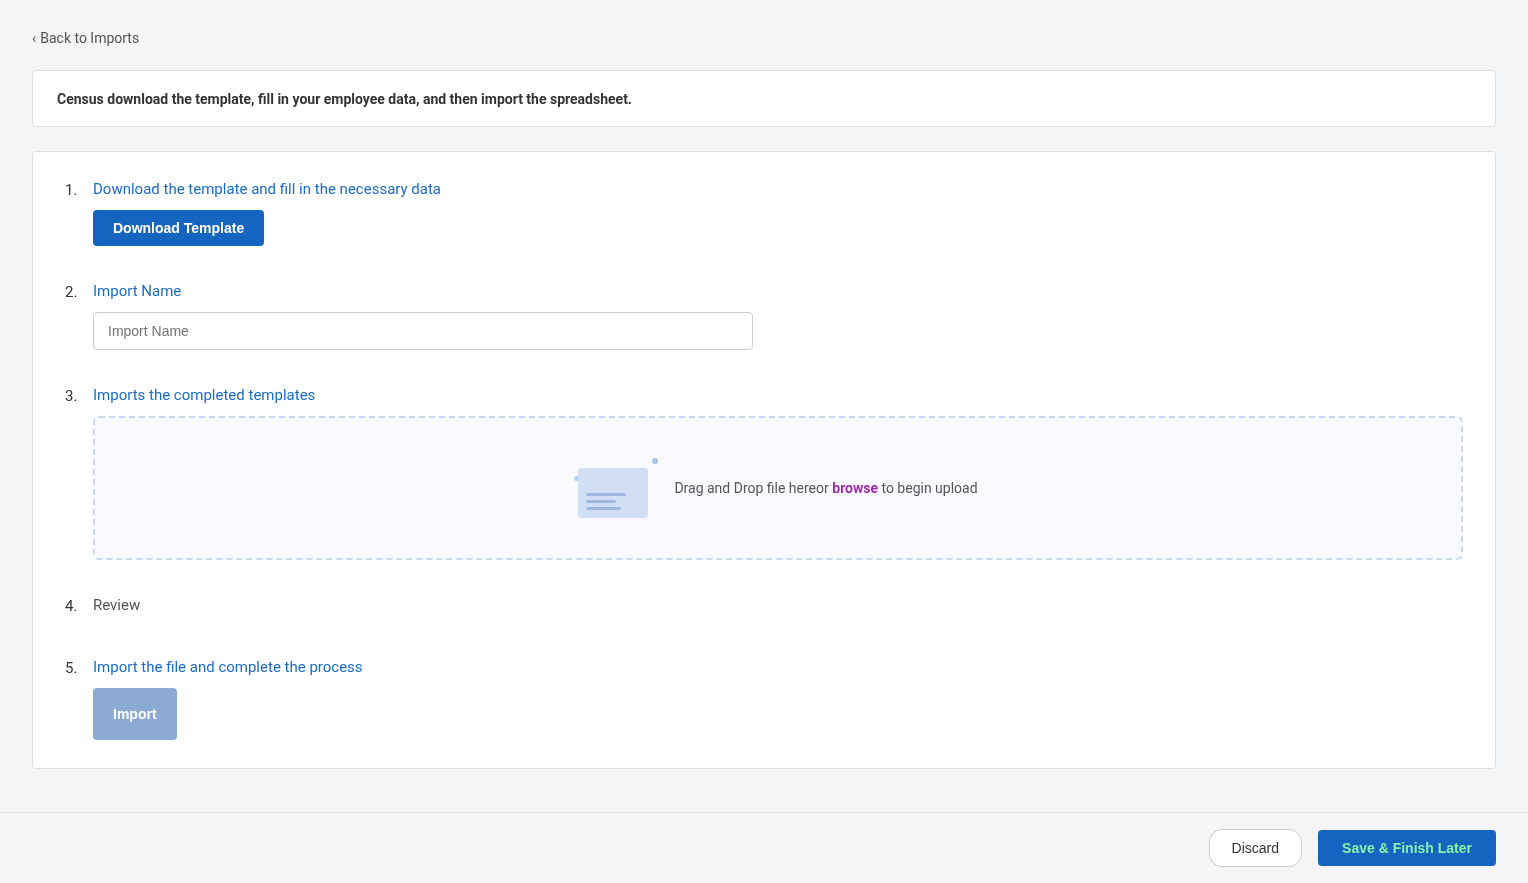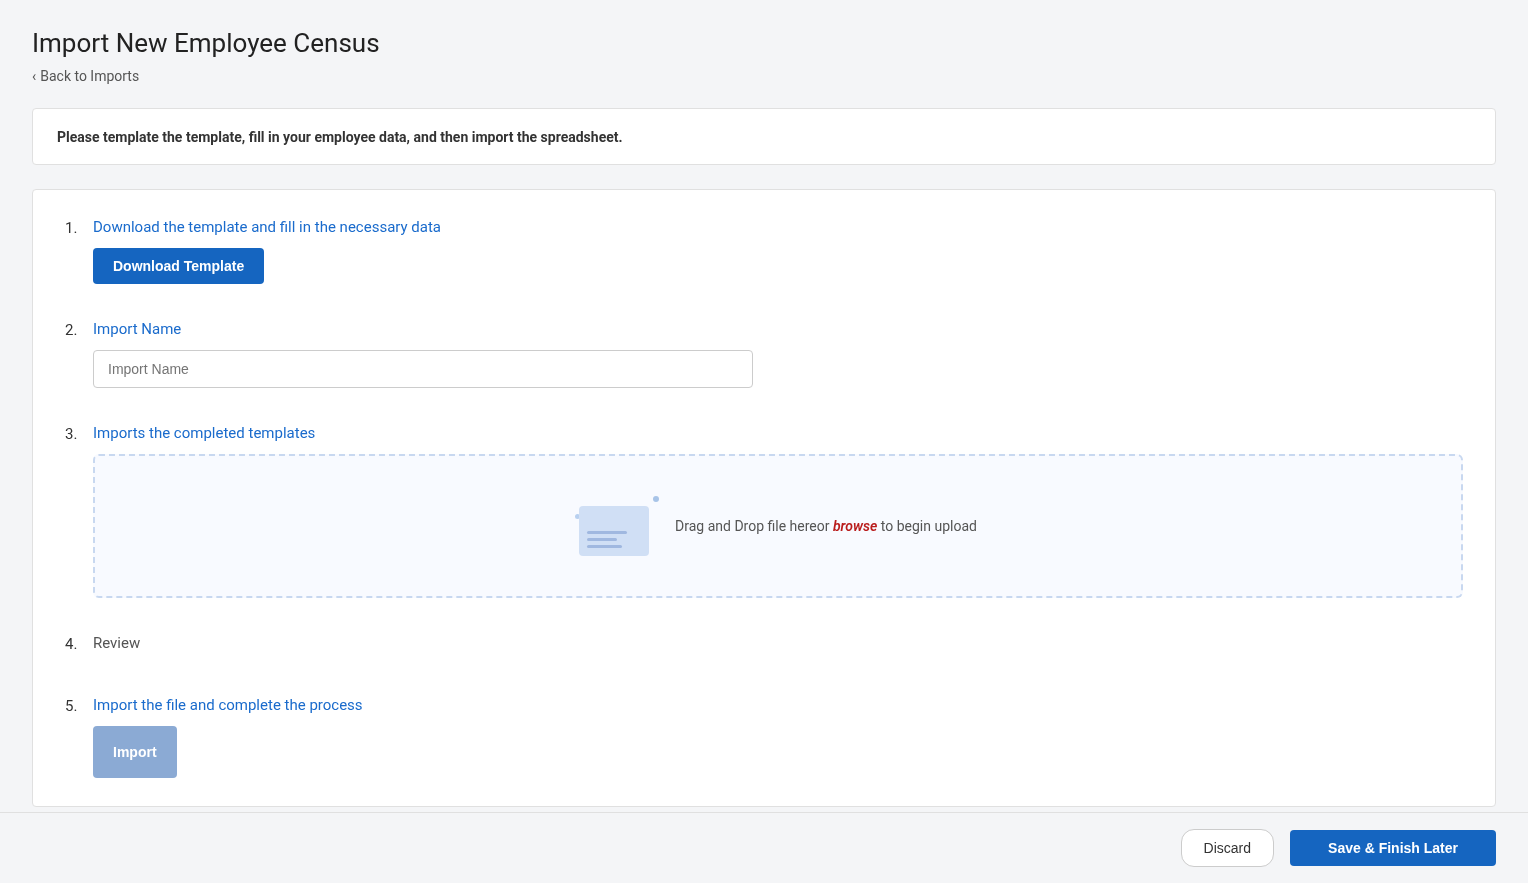--- a/index.html
+++ b/index.html
@@ -199,24 +199,23 @@
       font-size: 14px;
       color: #555;
     }
 
     .upload-browse-text {
       font-size: 14px;
       color: #555;
     }
 
     .browse-link {
-      color: #b91c1c;
+      color: #a21caf;
       font-weight: 600;
       cursor: pointer;
-      font-style: italic;
     }
 
     .import-btn {
       background-color: #8baad4;
       color: #fff;
       border: none;
       border-radius: 4px;
       padding: 18px 20px;
       font-size: 14px;
       font-weight: 600;
@@ -242,44 +241,43 @@
       color: #333;
       border: 1px solid #ccc;
       border-radius: 13px;
       padding: 10px 22px;
       font-size: 14px;
       cursor: pointer;
     }
 
     .save-finish-btn {
       background-color: #1565c0;
-      color: #ffffff;
+      color: #86efac;
       border: none;
       border-radius: 4px;
-      padding: 10px 38px;
+      padding: 10px 24px;
       font-size: 14px;
       font-weight: 600;
       cursor: pointer;
     }
   </style>
 </head>
 <body>
 
 <div class="page-container">
   <div class="main-content">
 
-    <h1 class="page-title">Import New Employee Census</h1>
 
     <a class="back-link">
       <span class="back-link-chevron">‹</span>
       <span>Back to Imports</span>
     </a>
 
     <div class="info-banner">
-      <span class="info-banner-text">Please template the template, fill in your employee data, and then import the spreadsheet.</span>
+      <span class="info-banner-text">Census download the template, fill in your employee data, and then import the spreadsheet.</span>
     </div>
 
     <div class="steps-container">
 
       <div class="step">
         <span class="step-number">1.</span>
         <div class="step-content">
           <div class="step-label">Download the template and fill in the necessary data</div>
           <button class="download-btn">Download Template</button>
         </div>

